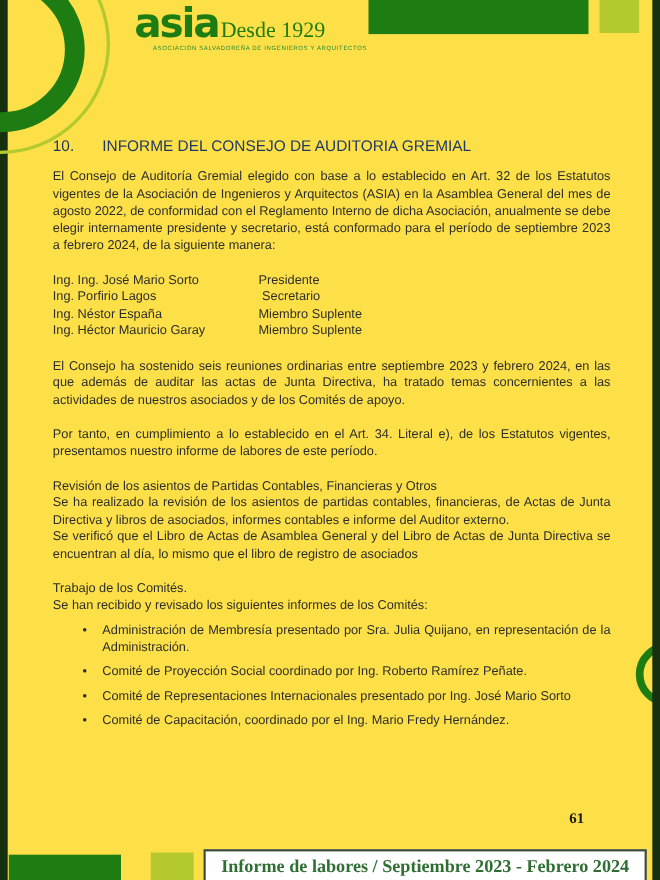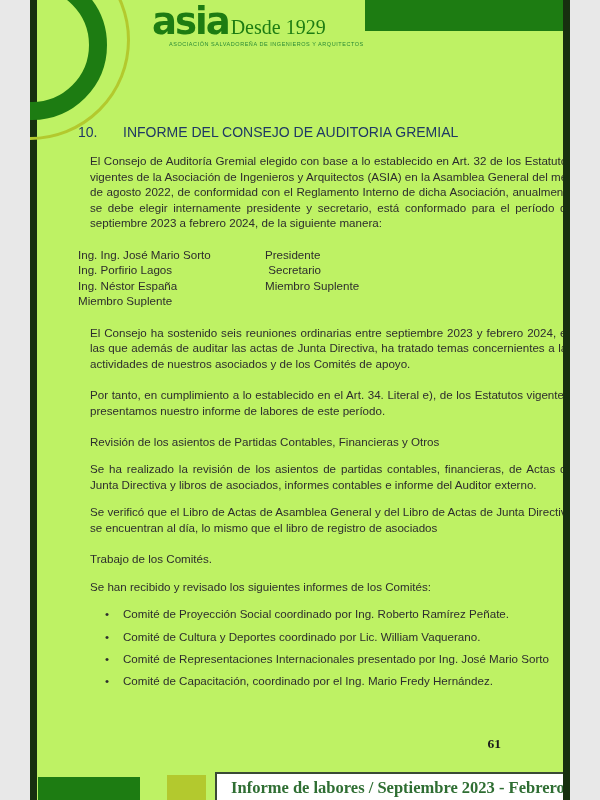--- a/index.html
+++ b/index.html
@@ -1,18 +1,18 @@
 <!DOCTYPE html>
 <html><head>
 <meta charset="utf-8">
 <style>
   html,body { margin:0; padding:0; background:#e8e8e8; }
   .page {
-    position:relative; width:540px; height:800px; margin:0 auto;
-    background:#bef264; overflow:hidden;
+    position:relative; width:600px; height:800px; margin:0 auto;
+    background:#fde047; overflow:hidden;
     font-family:"Liberation Sans", sans-serif; color:#2d2d2d;
   }
   
   .edge-left  { position:absolute; left:0;  top:0; width:7px; height:800px; background:#17300f; z-index:1; }
   .edge-right { position:absolute; right:0; top:0; width:7px; height:800px; background:#17300f; z-index:4; }
   .ring-green {
     position:absolute; left:-73px; top:-30px; width:114px; height:114px;
     border:18px solid #1d7c12; border-radius:50%; z-index:2; background:transparent;
   }
   .ring-yellow {
@@ -44,21 +44,21 @@
   
   .content {
     position:absolute; left:48px; top:124px; width:507px;
     font-size:11.6px; line-height:15.6px; z-index:2;
   }
   .doc-title {
     display:flex; color:#1f3864; font-weight:normal; font-size:14px; line-height:16px;
     margin:0 0 13px 0;
   }
   .doc-title .t-num { width:45px; flex:0 0 45px; }
-  p { margin:12px; }
+  p { margin:0; }
   .just { text-align:justify; }
   .gap { margin-top:15.6px; }
   .roster { margin-top:15.6px; }
   .roster-row { display:flex; }
   .r-name { width:187px; flex:0 0 187px; }
   .r-role { white-space:pre; }
   .sec-h { font-weight:normal; }
   ul.bullets { margin:3px 0 0 0; padding:0; list-style:none; }
   ul.bullets li { position:relative; padding-left:45px; margin-top:6.5px; text-align:justify; }
   ul.bullets li::before { content:"\2022"; position:absolute; left:27px; top:0; }
@@ -114,39 +114,40 @@
       </div>
       <div class="roster-row">
         <span class="r-name">Ing. Porfirio Lagos</span>
         <span class="r-role"> Secretario</span>
       </div>
       <div class="roster-row">
         <span class="r-name">Ing. Néstor España</span>
         <span class="r-role">Miembro Suplente</span>
       </div>
       <div class="roster-row">
+        <span class="r-name">Ing. Héctor Mauricio Garay</span>
         <span class="r-role">Miembro Suplente</span>
       </div>
     </div>
 
     <p class="just gap">El Consejo ha sostenido seis reuniones ordinarias entre septiembre 2023 y febrero 2024, en las que además de auditar las actas de Junta Directiva, ha tratado temas concernientes a las actividades de nuestros asociados y de los Comités de apoyo.</p>
 
     <p class="just gap">Por tanto, en cumplimiento a lo establecido en el Art. 34. Literal e), de los Estatutos vigentes, presentamos nuestro informe de labores de este período.</p>
 
     <p class="sec-h gap">Revisión de los asientos de Partidas Contables, Financieras y Otros</p>
     <p class="just">Se ha realizado la revisión de los asientos de partidas contables, financieras, de Actas de Junta Directiva y libros de asociados, informes contables e informe del Auditor externo.</p>
 
     <p class="just">Se verificó que el Libro de Actas de Asamblea General y del Libro de Actas de Junta Directiva se encuentran al día, lo mismo que el libro de registro de asociados</p>
 
     <p class="sec-h gap">Trabajo de los Comités.</p>
     <p>Se han recibido y revisado los siguientes informes de los Comités:</p>
 
     <ul class="bullets">
+      <li>Administración de Membresía presentado por Sra. Julia Quijano, en representación de la Administración.</li>
       <li>Comité de Proyección Social coordinado por Ing. Roberto Ramírez Peñate.</li>
-      <li>Comité de Cultura y Deportes coordinado por Lic. William Vaquerano.</li>
       <li>Comité de Representaciones Internacionales presentado por Ing. José Mario Sorto</li>
       <li>Comité de Capacitación, coordinado por el Ing. Mario Fredy Hernández.</li>
     </ul>
 
   </div>
 
   <div class="page-num">61</div>
   <div class="footer-green"></div>
   <div class="footer-yellow"></div>
   <div class="footer-box">Informe de labores / Septiembre 2023 - Febrero 2024</div>

